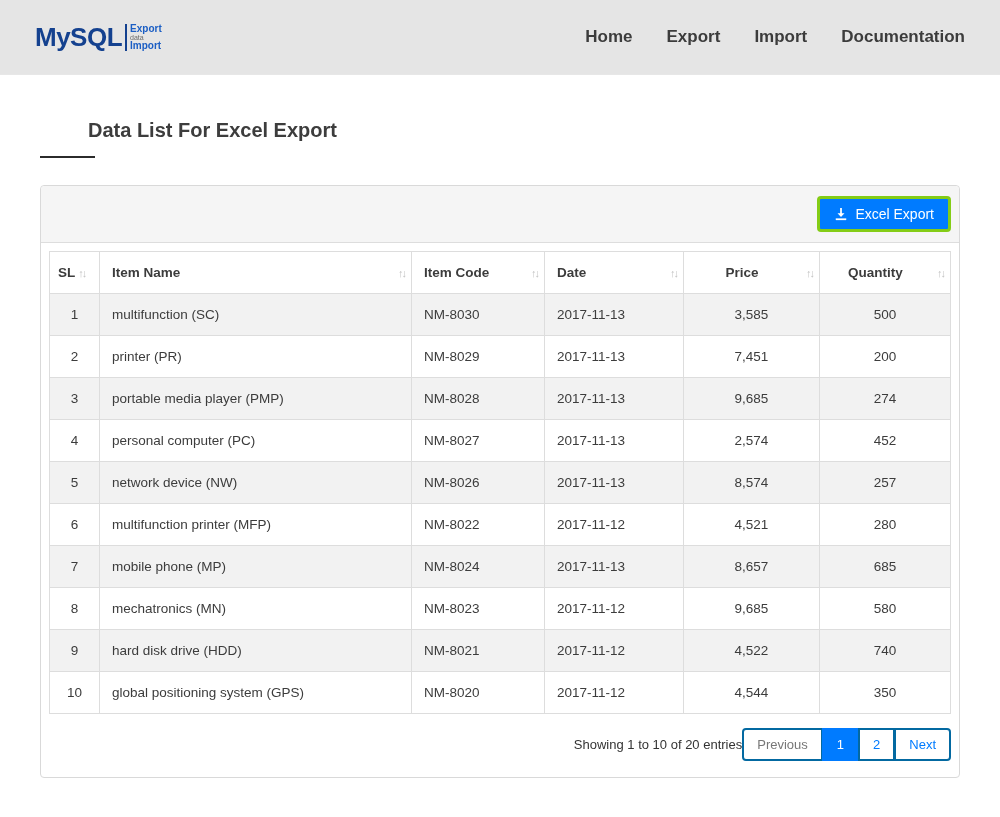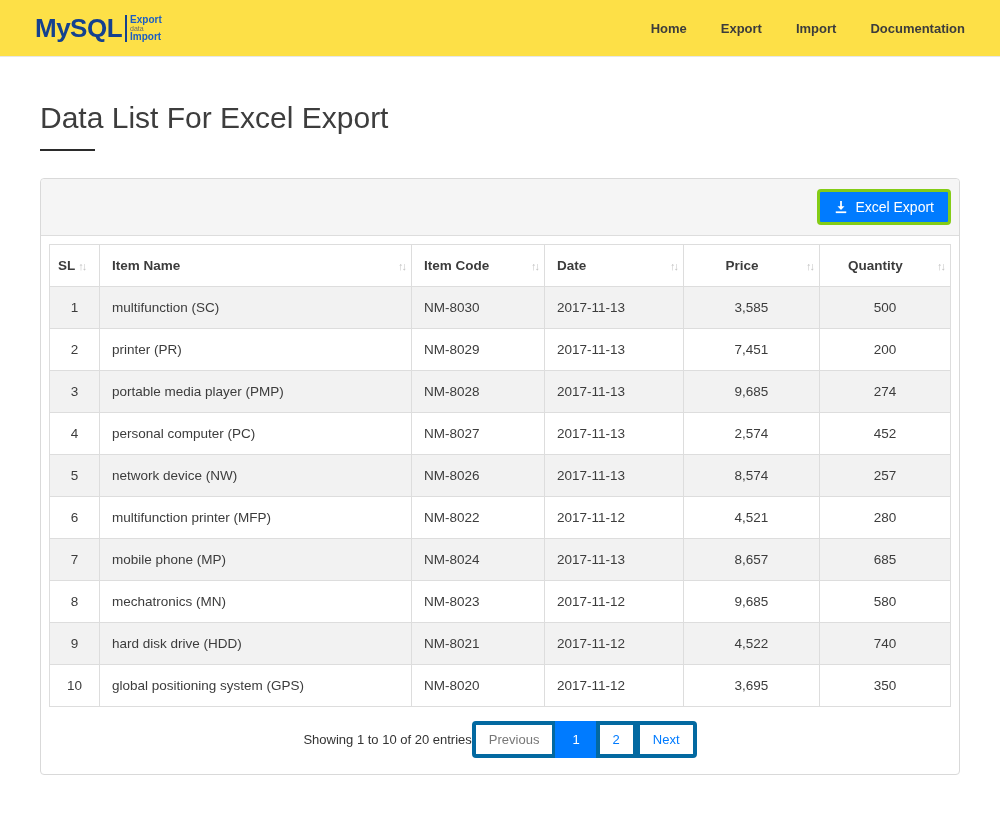--- a/index.html
+++ b/index.html
@@ -8,22 +8,22 @@
     font-family: "Liberation Sans", "DejaVu Sans", sans-serif;
     background: #ffffff;
     color: #3c3c3c;
     min-height: 817px;
     display: flex;
     flex-direction: column;
   }
 
   
   .navbar {
-    height: 57px;
-    background: #fde047;
+    height: 75px;
+    background: #e5e5e5;
     border-bottom: 1px solid #e7e7e7;
     display: flex;
     align-items: center;
     justify-content: space-between;
     padding: 15px 35px;
   }
   .brand { display: flex; align-items: center; cursor: pointer; }
   .brand-title {
     font-size: 26px;
     font-weight: bold;
@@ -35,34 +35,35 @@
     flex-direction: column;
     line-height: 1;
     margin-left: 3px;
     border-left: 2px solid #14418f;
     padding-left: 3px;
   }
   .brand-tag-main { font-size: 10px; font-weight: bold; color: #1b5ec4; }
   .brand-tag-mid { font-size: 7px; color: #6b6b6b; }
   .nav-items { display: flex; align-items: center; gap: 34px; }
   .nav-item {
-    font-size: 13px;
+    font-size: 17px;
     font-weight: 700;
     color: #3c3c3c;
     text-decoration: none;
     cursor: pointer;
   }
 
   
   .container { padding: 0 40px; flex: 1 0 auto; }
   .page-title {
     margin-top: 44px;
-    font-size: 30px;
-    font-weight: normal;
+    font-size: 20px;
+    font-weight: bold;
     color: #3d3d3d;
+    margin-left: 48px;
   }
   .title-underline {
     width: 55px;
     height: 2px;
     background: #2b2b2b;
     margin: 14px 0 27px 0;
   }
 
   
   .panel {
@@ -162,28 +163,28 @@
   th.col-sl { padding-right: 12px; padding-left: 8px; }
   th.col-sl .sort { position: static; transform: none; margin-left: 3px; }
   td.col-sl { text-align: center; }
   th.col-price, td.col-price, th.col-qty, td.col-qty { text-align: center; }
   .data-table tbody tr:nth-child(odd) { background: #f2f2f2; }
   .data-table tbody tr:nth-child(even) { background: #ffffff; }
 
   
   .dt-footer {
     display: flex;
-    justify-content: center;
+    justify-content: flex-end;
     align-items: center;
     margin: 14px 0 8px 0;
   }
   .dt-info { font-size: 13px; color: #333; }
   .pagination { display: flex; }
   .page-btn {
-    border: 4px solid #0369a1;
+    border: 2px solid #0369a1;
     background: #fff;
     color: #007bff;
     font-family: inherit;
     font-size: 13px;
     padding: 8px 13px;
     margin-left: -1px;
     cursor: pointer;
     line-height: 1;
   }
   .page-btn:first-child { border-radius: 4px 0 0 4px; margin-left: 0; }
@@ -317,21 +318,21 @@
               <td class="col-code">NM-8021</td>
               <td class="col-date">2017-11-12</td>
               <td class="col-price">4,522</td>
               <td class="col-qty">740</td>
             </tr>
             <tr>
               <td class="col-sl">10</td>
               <td class="col-name">global positioning system (GPS)</td>
               <td class="col-code">NM-8020</td>
               <td class="col-date">2017-11-12</td>
-              <td class="col-price">3,695</td>
+              <td class="col-price">4,544</td>
               <td class="col-qty">350</td>
             </tr>
           </tbody>
       </table>
 
       <div class="dt-footer">
         <div class="dt-info">Showing 1 to 10 of 20 entries</div>
         <div class="pagination">
           <button class="page-btn disabled">Previous</button>
           <button class="page-btn active">1</button>

